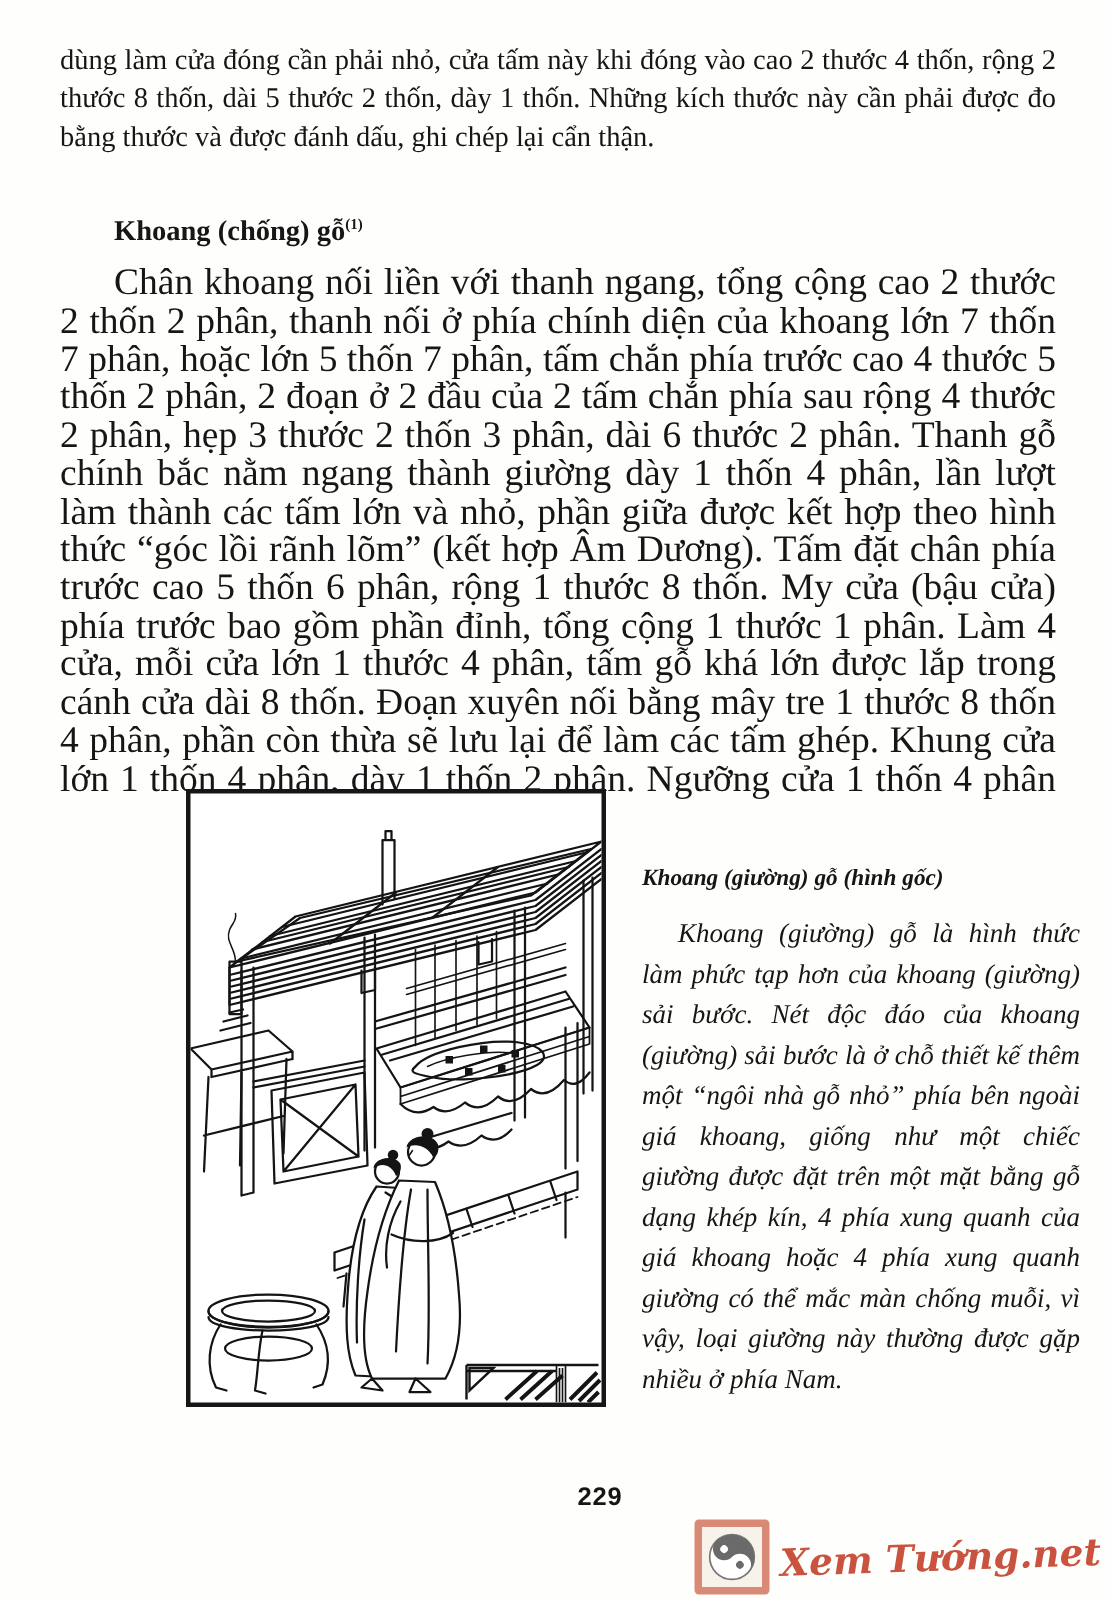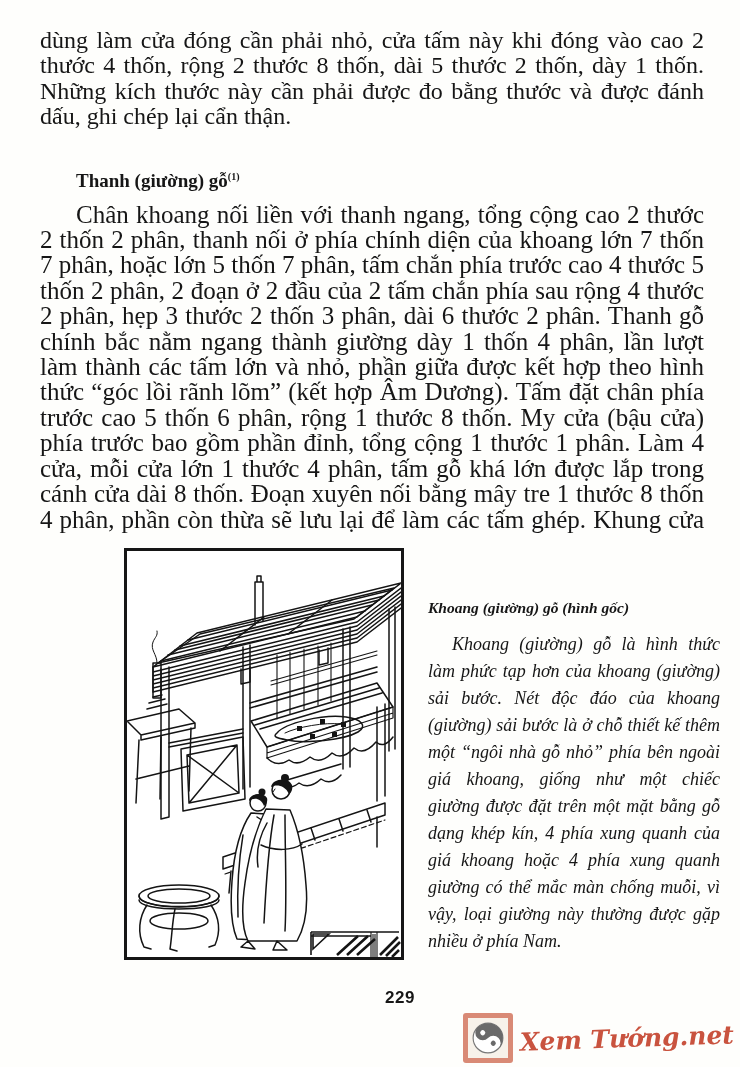--- a/index.html
+++ b/index.html
@@ -2,46 +2,46 @@
 <html><head>
 <meta charset="utf-8">
 <style>
   html,body{margin:0;padding:0;}
   body{
     width:740px;height:1067px;position:relative;overflow:hidden;
     background:#fefefc;color:#161616;
     font-family:"Liberation Serif","DejaVu Serif",serif;
   }
   .text-col{padding:28px 36px 0 40px;height:505px;overflow:hidden;}
-  .intro{font-size:24px;line-height:25.4px;text-align:justify;margin:0;}
+  .intro{font-size:19px;line-height:25.4px;text-align:justify;margin:0;}
   .heading{font-size:19px;font-weight:bold;margin:40px 0 0 36px;}
   .heading sup{font-size:10px;}
   .main-par{font-size:25px;line-height:25.4px;text-align:justify;text-indent:36px;margin:10px 0 0 0;}
-  .figure-row{position:absolute;top:548px;left:0;width:740px;display:flex;}
+  .figure-row{position:absolute;top:526px;left:0;width:740px;display:flex;}
   .frame{margin-left:124px;width:274px;height:406px;border:3px solid #161616;background:#fff;flex:none;}
   .caption{margin-left:24px;width:292px;padding-top:50px;}
   .caption-title{font-size:15.5px;font-weight:bold;font-style:italic;line-height:20px;}
   .caption-body{font-size:18px;font-style:italic;line-height:27px;text-align:justify;text-indent:24px;margin-top:13px;}
   .page-number{
     position:absolute;top:988px;left:30px;width:740px;text-align:center;
     font-family:"Liberation Sans","DejaVu Sans",sans-serif;font-weight:bold;font-size:17px;letter-spacing:.5px;
   }
   .watermark{position:absolute;right:6px;bottom:4px;display:flex;align-items:center;gap:7px;}
   .wm-icon-frame{width:50px;height:50px;background:#d98a76;border-radius:3px;
     display:flex;align-items:center;justify-content:center;flex:none;}
   .wm-icon-inner{width:40px;height:40px;background:#f7f2ea;display:flex;align-items:center;justify-content:center;}
   .wm-text{font-family:"DejaVu Serif","Liberation Serif",serif;font-style:italic;font-weight:bold;
     font-size:25px;color:#c9533f;transform:rotate(-2deg);white-space:nowrap;}
 </style>
 </head>
 <body>
 
 <div class="text-col">
   <p class="intro">dùng làm cửa đóng cần phải nhỏ, cửa tấm này khi đóng vào cao 2 thước 4 thốn, rộng 2 thước 8 thốn, dài 5 thước 2 thốn, dày 1 thốn. Những kích thước này cần phải được đo bằng thước và được đánh dấu, ghi chép lại cẩn thận.</p>
-  <h2 class="heading"><span>Thanh (giường) gỗ</span><sup>(1)</sup></h2>
+  <h2 class="heading"><span>Khoang (chống) gỗ</span><sup>(1)</sup></h2>
   <p class="main-par">Chân khoang nối liền với thanh ngang, tổng cộng cao 2 thước 2 thốn 2 phân, thanh nối ở phía chính diện của khoang lớn 7 thốn 7 phân, hoặc lớn 5 thốn 7 phân, tấm chắn phía trước cao 4 thước 5 thốn 2 phân, 2 đoạn ở 2 đầu của 2 tấm chắn phía sau rộng 4 thước 2 phân, hẹp 3 thước 2 thốn 3 phân, dài 6 thước 2 phân. Thanh gỗ chính bắc nằm ngang thành giường dày 1 thốn 4 phân, lần lượt làm thành các tấm lớn và nhỏ, phần giữa được kết hợp theo hình thức “góc lồi rãnh lõm” (kết hợp Âm Dương). Tấm đặt chân phía trước cao 5 thốn 6 phân, rộng 1 thước 8 thốn. My cửa (bậu cửa) phía trước bao gồm phần đỉnh, tổng cộng 1 thước 1 phân. Làm 4 cửa, mỗi cửa lớn 1 thước 4 phân, tấm gỗ khá lớn được lắp trong cánh cửa dài 8 thốn. Đoạn xuyên nối bằng mây tre 1 thước 8 thốn 4 phân, phần còn thừa sẽ lưu lại để làm các tấm ghép. Khung cửa lớn 1 thốn 4 phân, dày 1 thốn 2 phân. Ngưỡng cửa 1 thốn 4 phân 3. Nối các cửa hoa lệ có thể chuyển động ở phía bên trong, cửa hoa lệ 9 thốn 2 phân hoặc 9 thốn 9 phân, không được làm lớn đúng 1 thước. Những người học nghề cần phải hết sức chú ý điểm này.</p>
 </div>
 
 <div class="figure-row">
   <div class="frame">
     
     <svg viewBox="0 0 274 406" width="274" height="406" role="img">
       <g stroke="#141414" fill="none" stroke-width="1.5" stroke-linejoin="round" stroke-linecap="round">
 
         <path d="M128,74 L128,31 L136,31 L136,70 M130,31 L130,25 L134,25 L134,31"></path>

